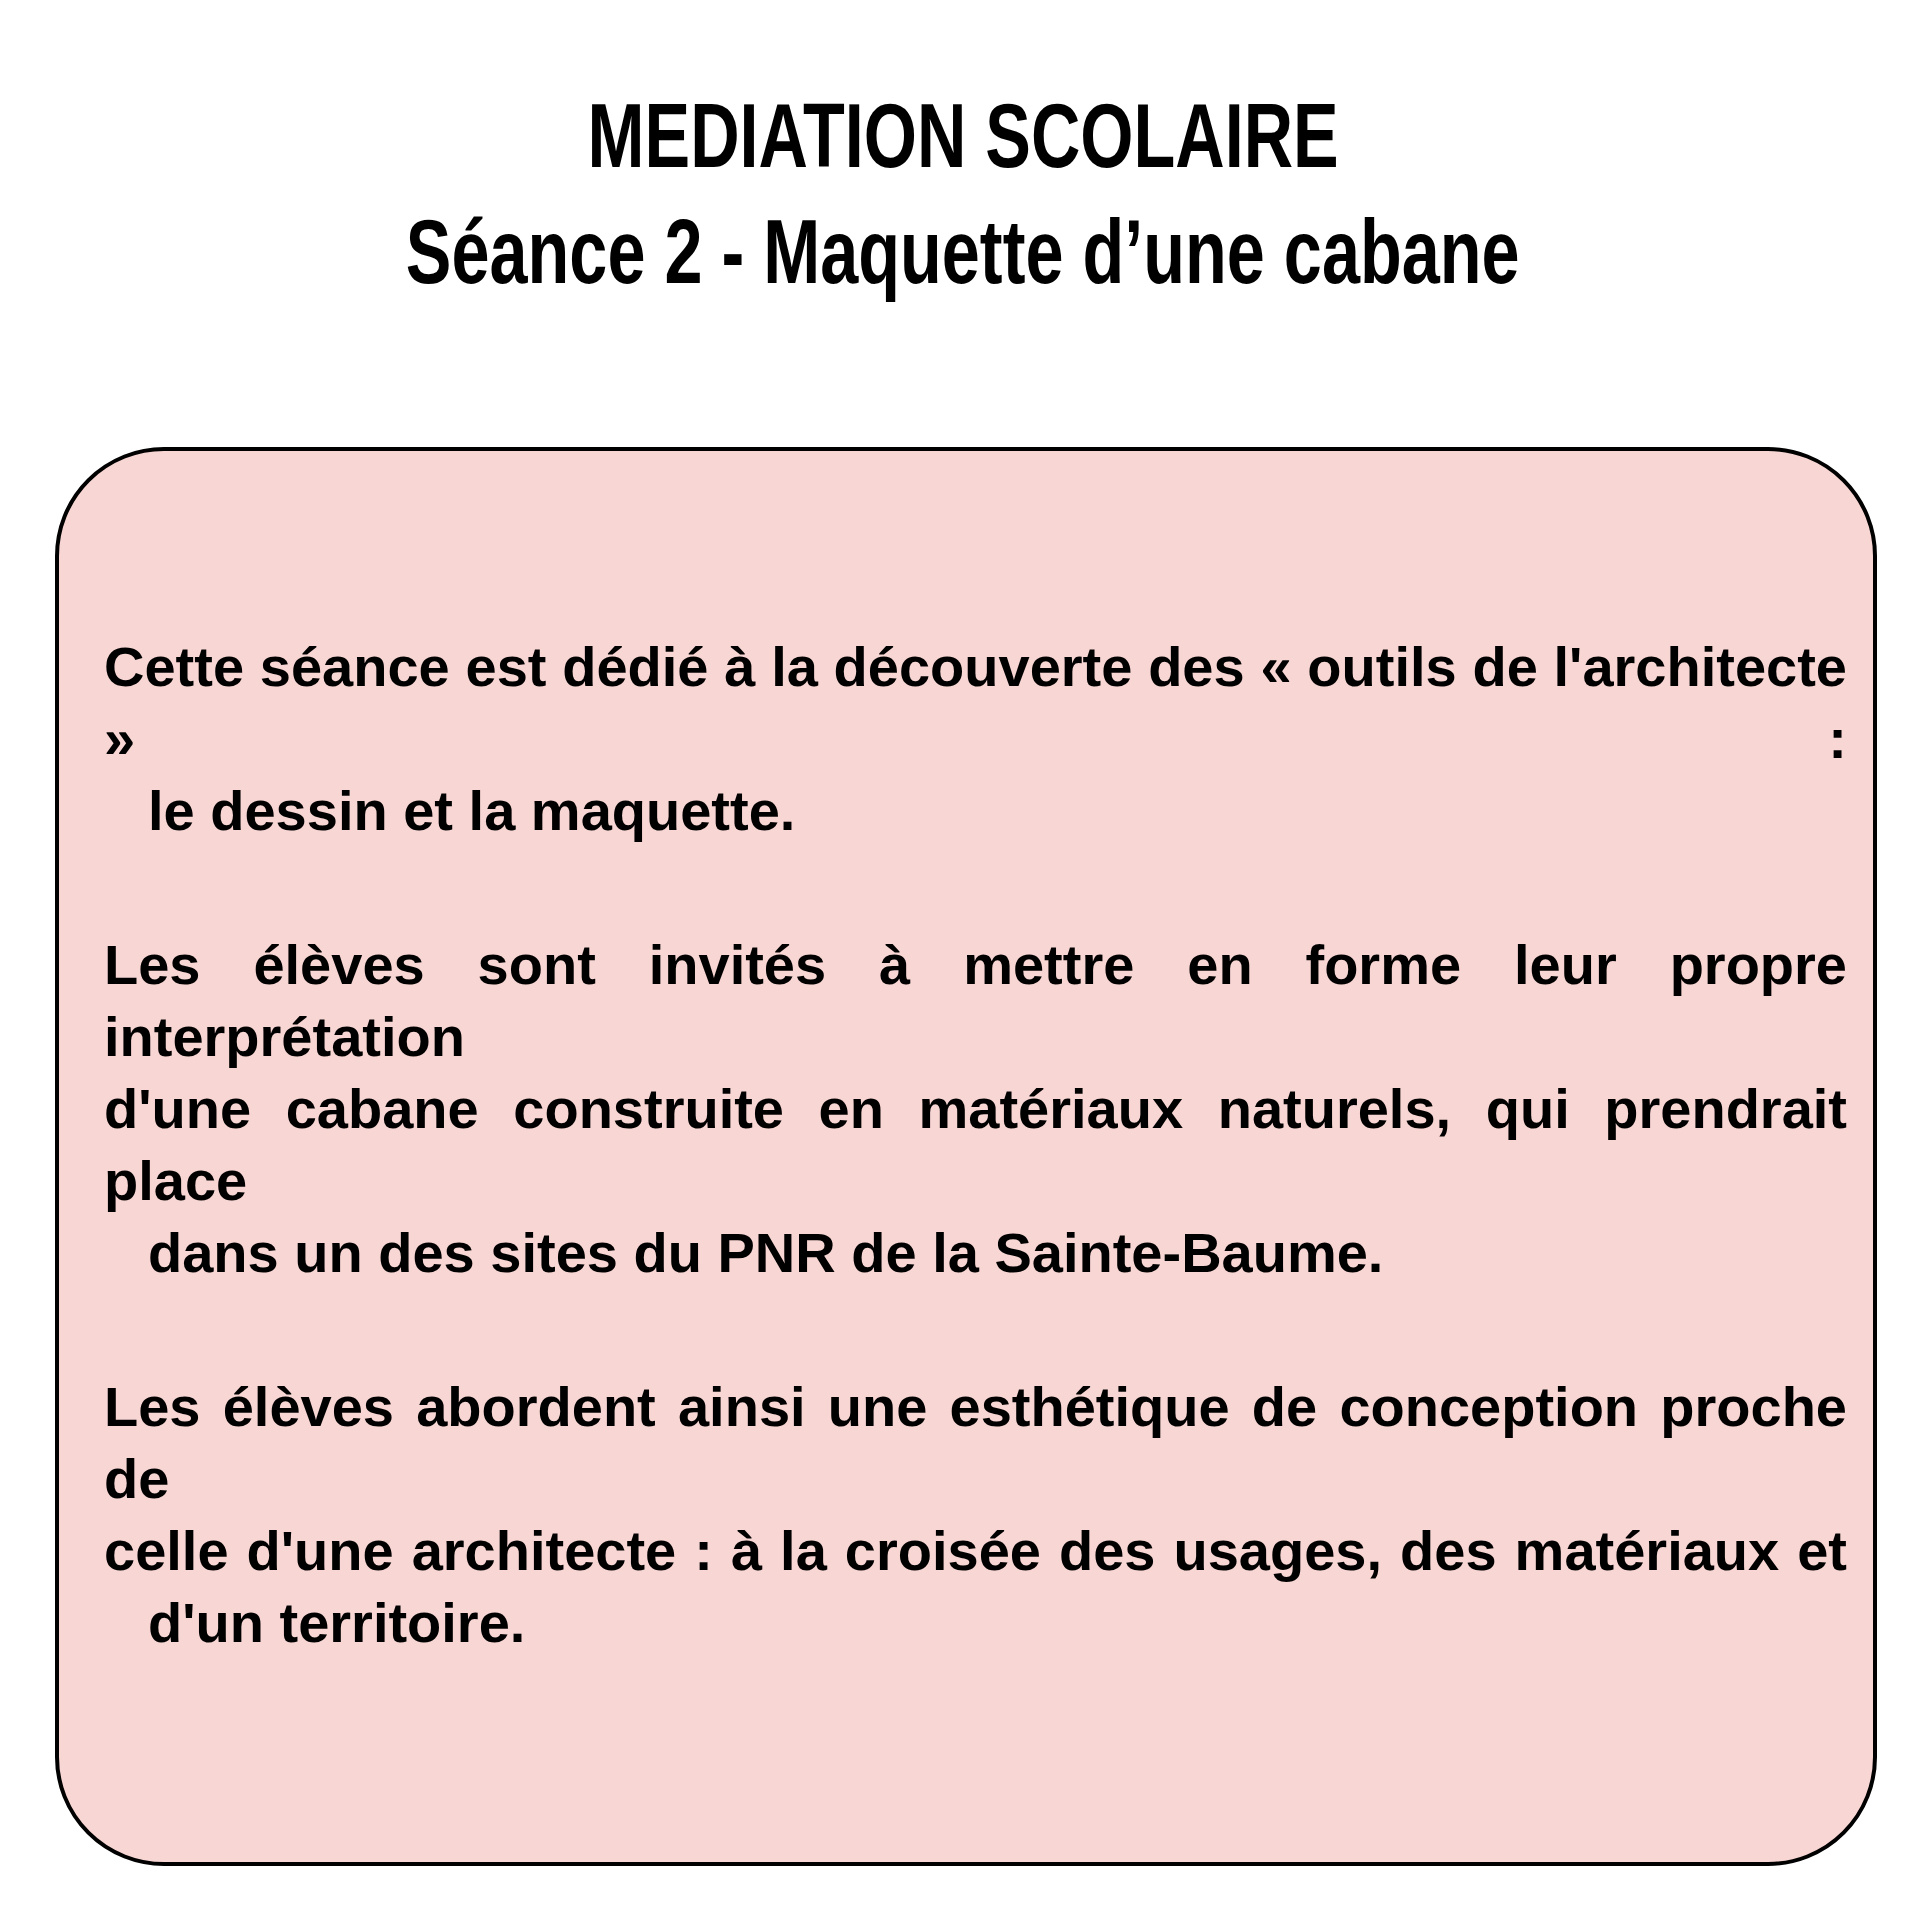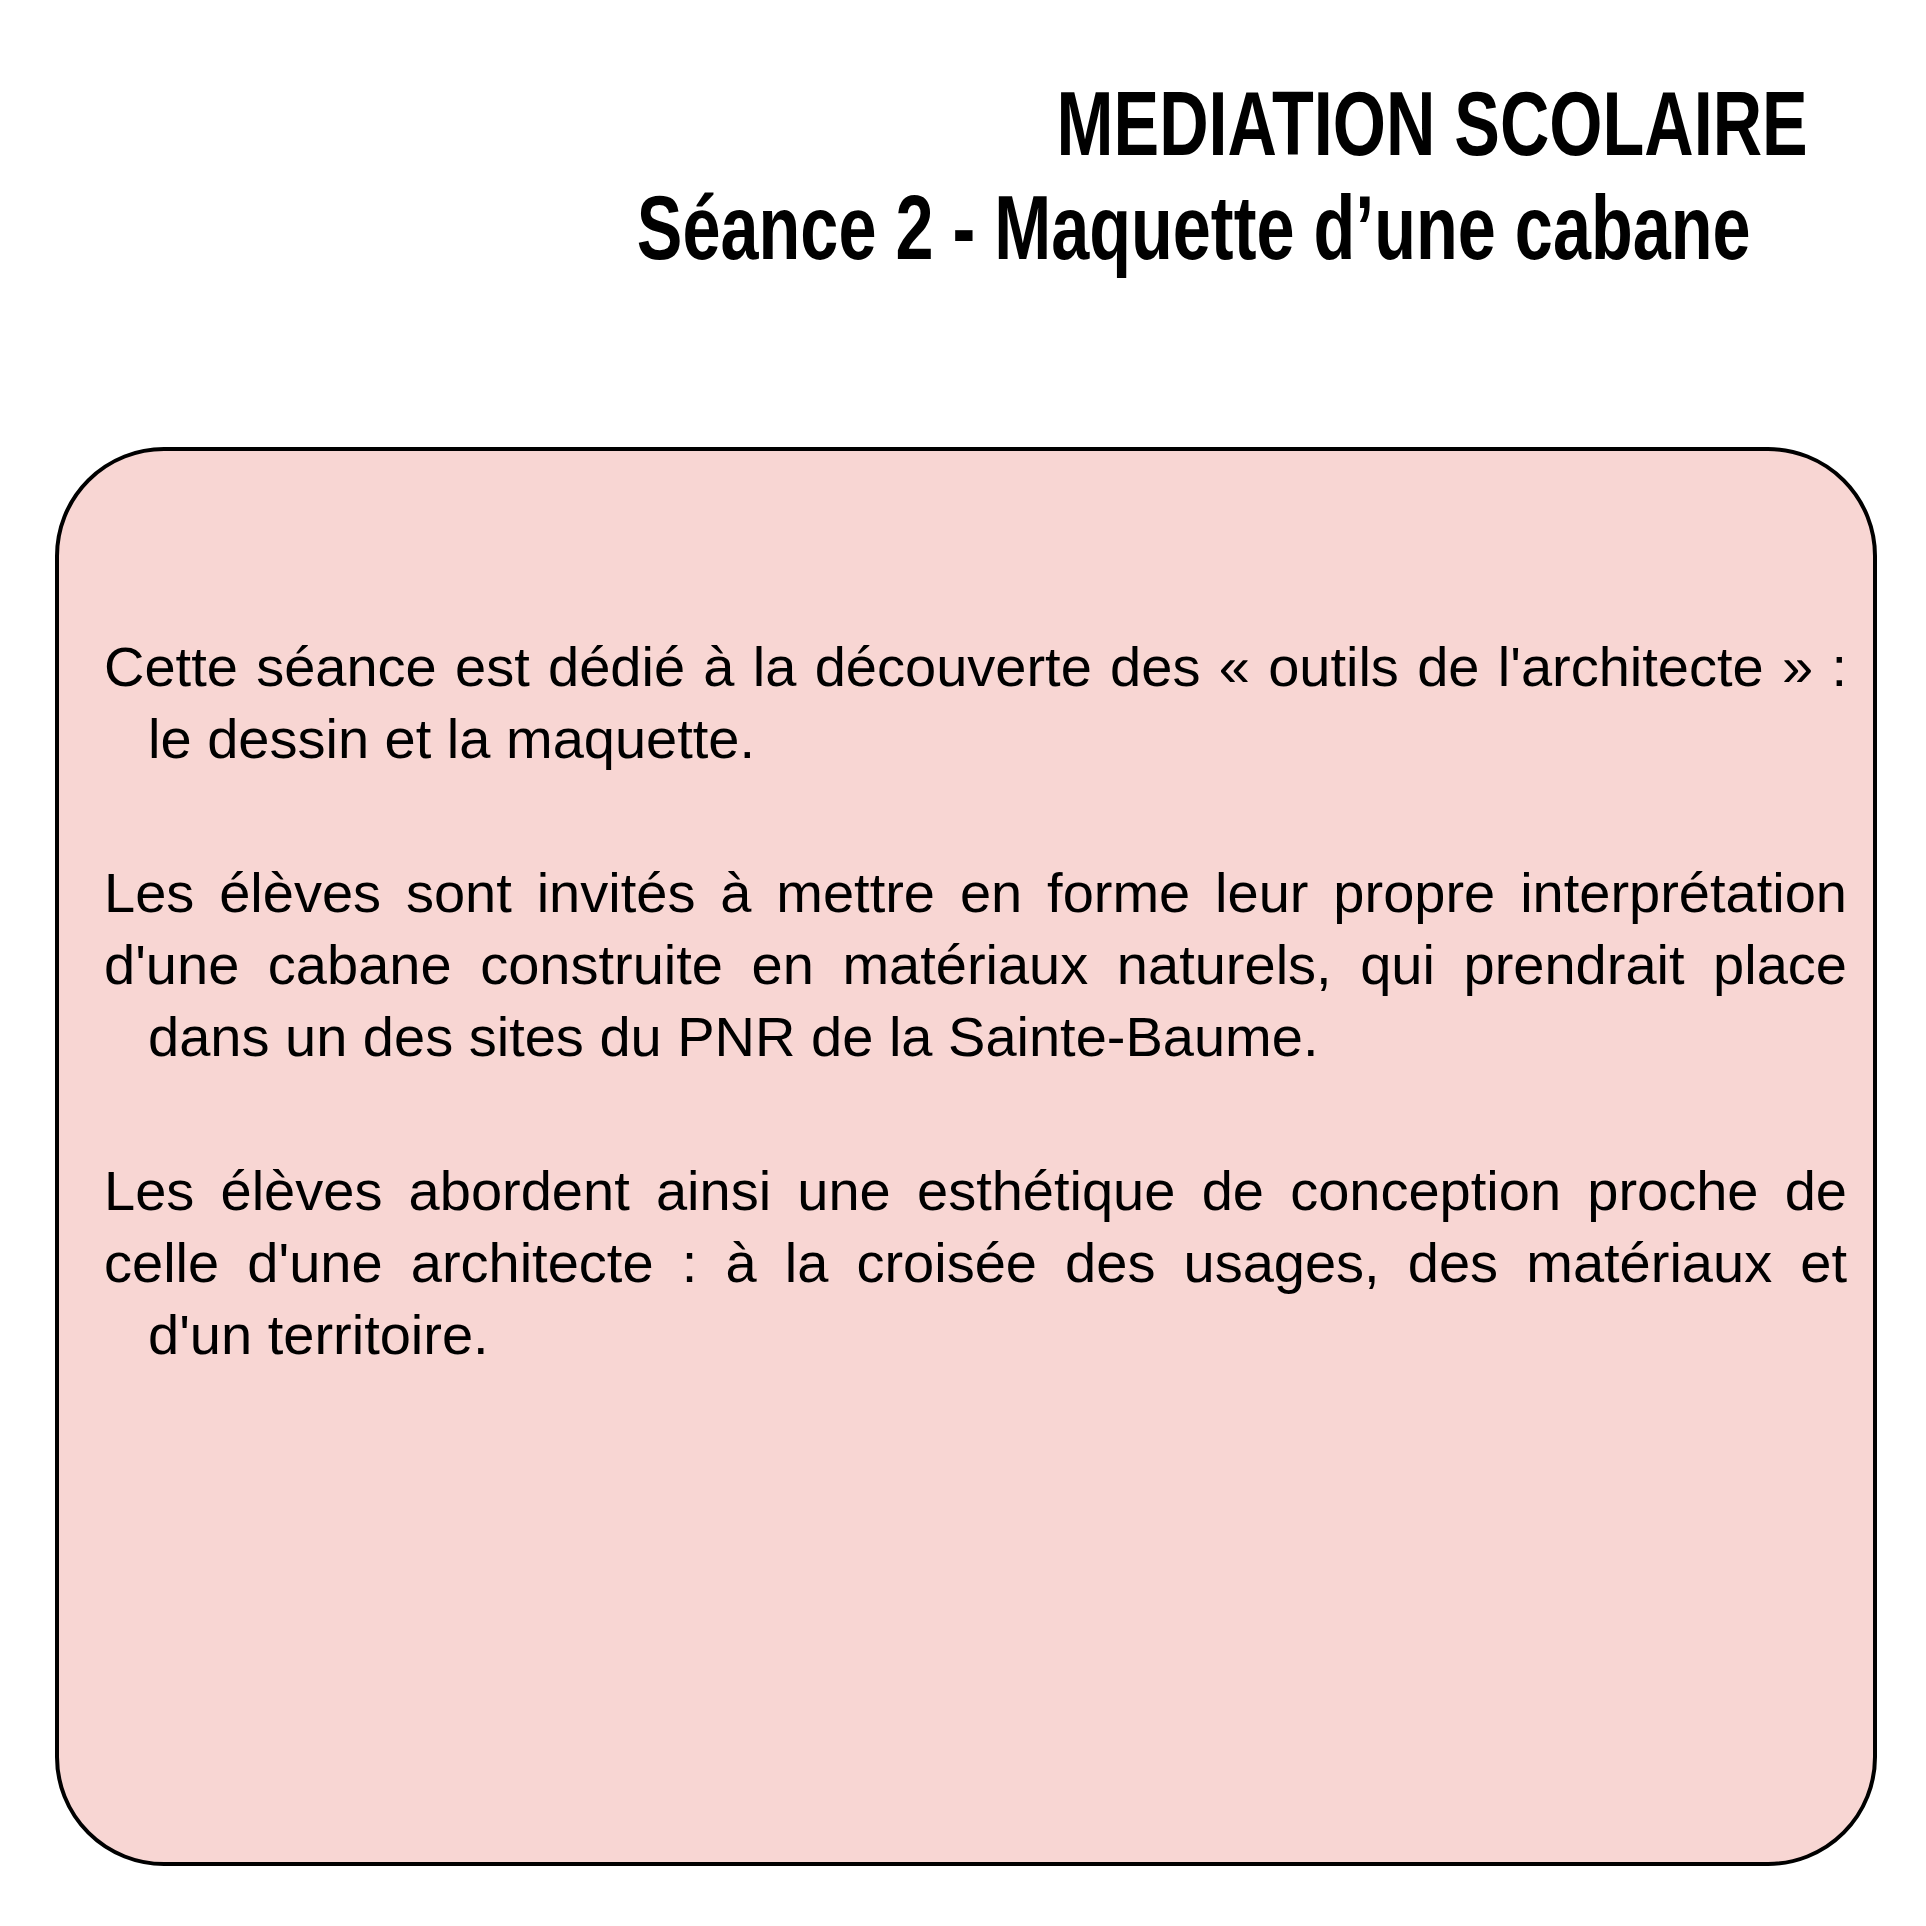--- a/index.html
+++ b/index.html
@@ -19,22 +19,23 @@
   
   .title-block {
     position: absolute;
     top: 72px;
     left: 0;
     width: 1926px;
     text-align: center;
   }
   .title-line {
     display: flex;
-    justify-content: flex-end;
+    justify-content: center;
     height: 104px;
+    margin-top: 12px;
   }
   .title-line > span {
     display: inline-block;
     font-weight: 700;
     font-size: 90px;
     line-height: 104px;
     white-space: nowrap;
     transform: scaleX(0.76);
     transform-origin: 50% 50%;
     color: #000000;
@@ -49,21 +50,21 @@
     box-sizing: border-box;
     background: #f8d6d3;
     border: 4.7px solid #000000;
     border-radius: 109px;
   }
   .card-text {
     box-sizing: border-box;
     padding: 180px 26px 0 45px;
     font-size: 56px;
     line-height: 72px;
-    font-weight: 400;
+    font-weight: 700;
     color: #000000;
   }
   .para {
     margin: 0 0 82px 0;
   }
   .line {
     text-align: justify;
     text-align-last: justify;
     text-justify: inter-word;
     white-space: normal;

